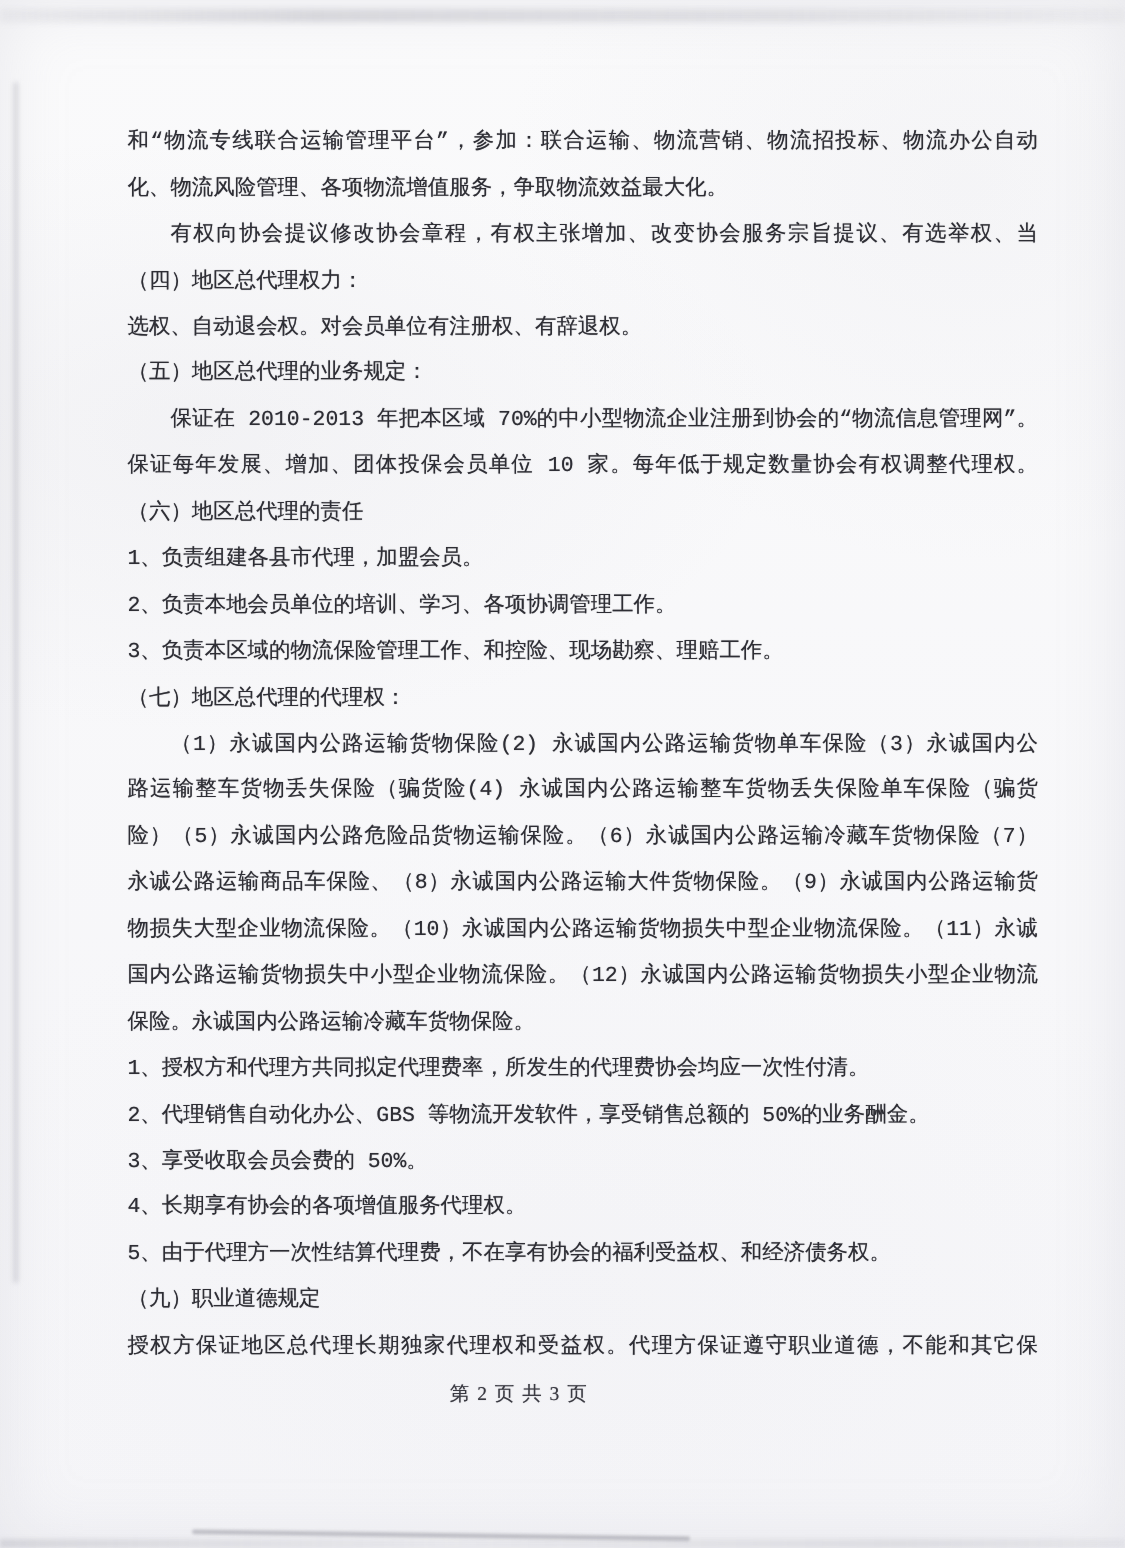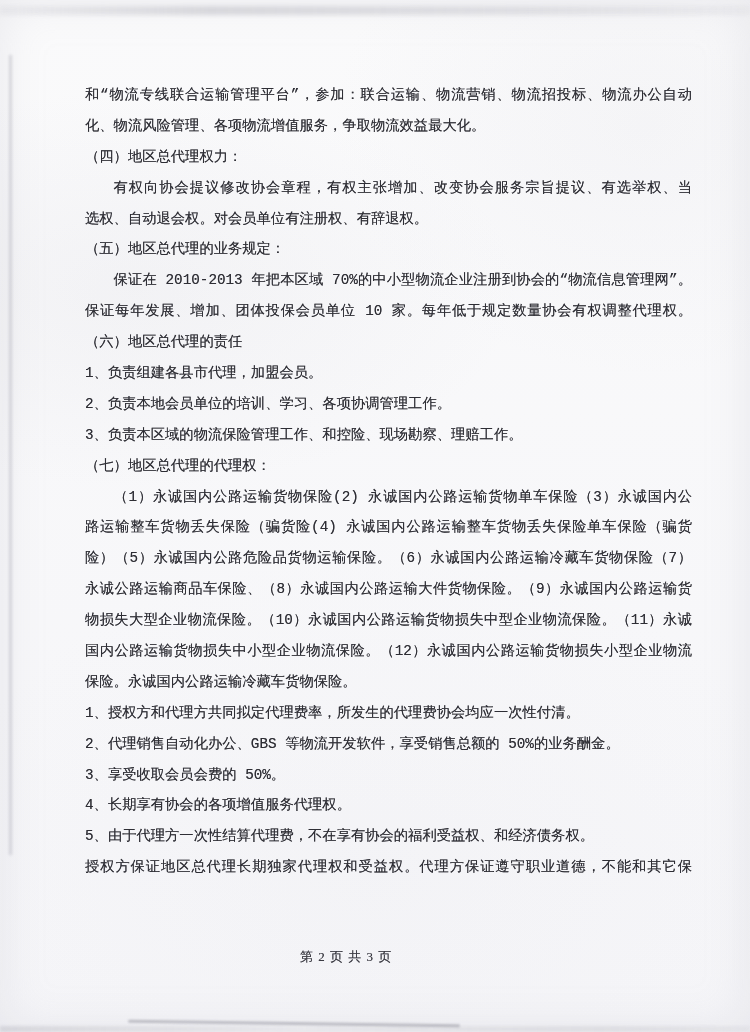--- a/index.html
+++ b/index.html
@@ -69,21 +69,21 @@
   .line.full {
     white-space: normal;
     text-align: justify;
     text-align-last: justify;
   }
   .line.indent {
     text-indent: 2em;
   }
   .footer {
     position: absolute;
-    top: 948px;
+    top: 920px;
     left: 346px;
     transform: translateX(-50%);
     font-size: 13px;
     letter-spacing: 1px;
     color: #3a3a42;
     text-shadow: 0 0 0.6px rgba(50,50,60,0.6);
     white-space: nowrap;
   }
 </style>
 </head>
@@ -91,22 +91,22 @@
 
 <div class="page">
   <div class="artifact top-streak"></div>
   <div class="artifact left-crease"></div>
   <div class="artifact bottom-streak"></div>
   <div class="artifact bottom-edge"></div>
 
   <div class="doc-body">
       <div class="line full">和“物流专线联合运输管理平台”，参加：联合运输、物流营销、物流招投标、物流办公自动</div>
       <div class="line">化、物流风险管理、各项物流增值服务，争取物流效益最大化。</div>
+      <div class="line indent full">有权向协会提议修改协会章程，有权主张增加、改变协会服务宗旨提议、有选举权、当</div>
       <div class="line">（四）地区总代理权力：</div>
-      <div class="line indent full">有权向协会提议修改协会章程，有权主张增加、改变协会服务宗旨提议、有选举权、当</div>
       <div class="line">选权、自动退会权。对会员单位有注册权、有辞退权。</div>
       <div class="line">（五）地区总代理的业务规定：</div>
       <div class="line indent full">保证在 2010-2013 年把本区域 70%的中小型物流企业注册到协会的“物流信息管理网”。</div>
       <div class="line full">保证每年发展、增加、团体投保会员单位 10 家。每年低于规定数量协会有权调整代理权。</div>
       <div class="line">（六）地区总代理的责任</div>
       <div class="line">1、负责组建各县市代理，加盟会员。</div>
       <div class="line">2、负责本地会员单位的培训、学习、各项协调管理工作。</div>
       <div class="line">3、负责本区域的物流保险管理工作、和控险、现场勘察、理赔工作。</div>
       <div class="line">（七）地区总代理的代理权：</div>
       <div class="line indent full">（1）永诚国内公路运输货物保险(2) 永诚国内公路运输货物单车保险（3）永诚国内公</div>
@@ -114,17 +114,18 @@
       <div class="line full">险）（5）永诚国内公路危险品货物运输保险。（6）永诚国内公路运输冷藏车货物保险（7）</div>
       <div class="line full">永诚公路运输商品车保险、（8）永诚国内公路运输大件货物保险。（9）永诚国内公路运输货</div>
       <div class="line full">物损失大型企业物流保险。（10）永诚国内公路运输货物损失中型企业物流保险。（11）永诚</div>
       <div class="line full">国内公路运输货物损失中小型企业物流保险。（12）永诚国内公路运输货物损失小型企业物流</div>
       <div class="line">保险。永诚国内公路运输冷藏车货物保险。</div>
       <div class="line">1、授权方和代理方共同拟定代理费率，所发生的代理费协会均应一次性付清。</div>
       <div class="line">2、代理销售自动化办公、GBS 等物流开发软件，享受销售总额的 50%的业务酬金。</div>
       <div class="line">3、享受收取会员会费的 50%。</div>
       <div class="line">4、长期享有协会的各项增值服务代理权。</div>
       <div class="line">5、由于代理方一次性结算代理费，不在享有协会的福利受益权、和经济债务权。</div>
+      <div class="line">（九）职业道德规定</div>
       <div class="line full">授权方保证地区总代理长期独家代理权和受益权。代理方保证遵守职业道德，不能和其它保</div>
     </div>
 
   <div class="footer">第 2 页 共 3 页</div>
 </div>
 
 </body></html>

